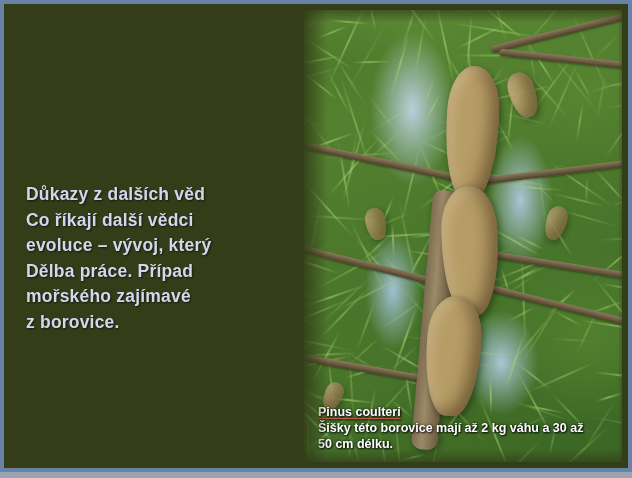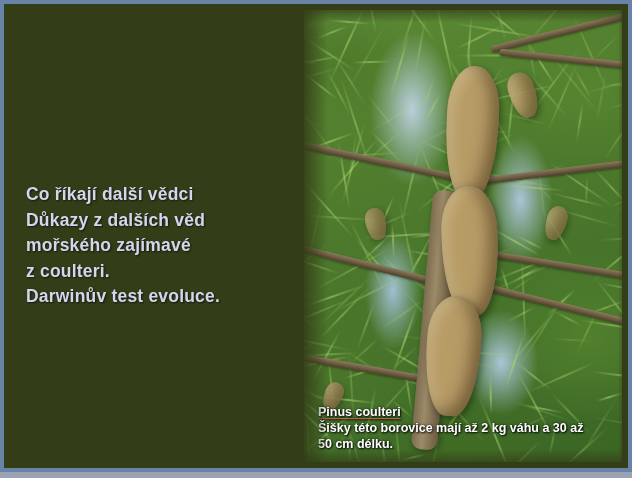--- a/index.html
+++ b/index.html
@@ -139,25 +139,26 @@
   .caption-line{display:block;white-space:nowrap;}
 </style>
 </head>
 <body>
 
 <div id="slide-window">
   <div id="slide-canvas">
 
 
     <div id="body-text">
+      <div class="body-line">Důkazy z dalších věd</div>
       <div class="body-line">Co říkají  další vědci</div>
-      <div class="body-line">Důkazy z dalších věd</div>
+      <div class="body-line">evoluce – vývoj, který</div>
+      <div class="body-line">Dělba práce. Případ</div>
       <div class="body-line">mořského zajímavé</div>
-      <div class="body-line">z coulteri.</div>
-      <div class="body-line">Darwinův test evoluce.</div>
+      <div class="body-line">z borovice.</div>
     </div>
 
     <div id="photo-frame">
       <div id="photo">
 
         <div class="needles" id="needle-host">
             <i style="left: 65.4928%; top: 49.447%; width: 51.7556px; opacity: 0.67; transform: rotate(238.3deg);"></i>
             <i style="left: 41.7693%; top: 47.8346%; width: 87.7601px; opacity: 0.39; transform: rotate(208.3deg);"></i>
             <i style="left: 14.5149%; top: 55.4404%; width: 90.3938px; opacity: 0.43; transform: rotate(151.2deg);"></i>
             <i style="left: 48.955%; top: 55.9295%; width: 34.0446px; opacity: 0.65; transform: rotate(213.8deg);"></i>

